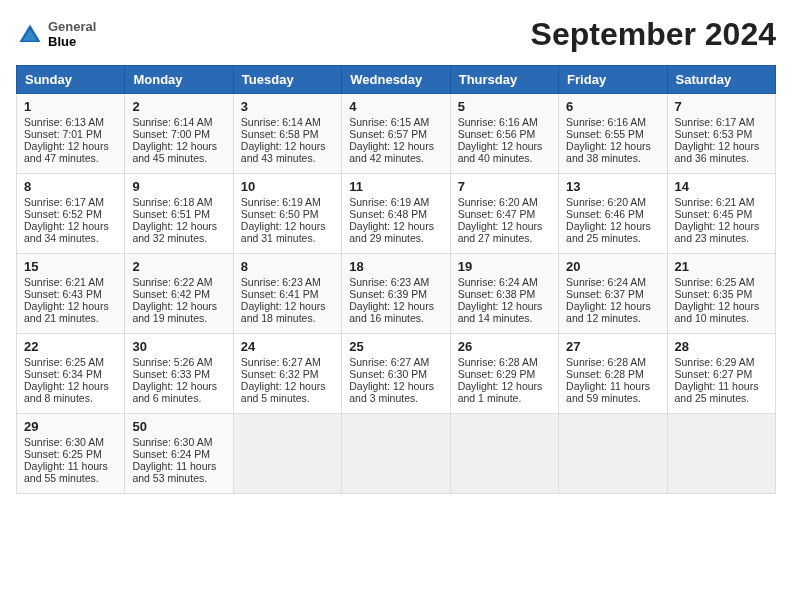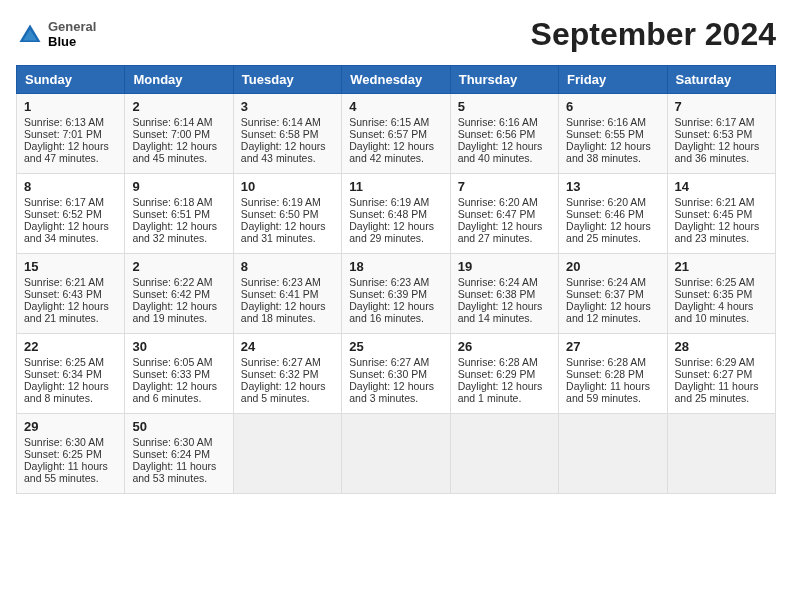--- a/index.html
+++ b/index.html
@@ -240,33 +240,33 @@
         <td>
           <span class="day-num">20</span>
           <div>Sunrise: 6:24 AM</div>
           <div>Sunset: 6:37 PM</div>
           <div>Daylight: 12 hours and 12 minutes.</div>
         </td>
         <td>
           <span class="day-num">21</span>
           <div>Sunrise: 6:25 AM</div>
           <div>Sunset: 6:35 PM</div>
-          <div>Daylight: 4 hours and 10 minutes.</div>
+          <div>Daylight: 12 hours and 10 minutes.</div>
         </td>
       </tr>
       <tr>
         <td>
           <span class="day-num">22</span>
           <div>Sunrise: 6:25 AM</div>
           <div>Sunset: 6:34 PM</div>
           <div>Daylight: 12 hours and 8 minutes.</div>
         </td>
         <td>
           <span class="day-num">30</span>
-          <div>Sunrise: 6:05 AM</div>
+          <div>Sunrise: 5:26 AM</div>
           <div>Sunset: 6:33 PM</div>
           <div>Daylight: 12 hours and 6 minutes.</div>
         </td>
         <td>
           <span class="day-num">24</span>
           <div>Sunrise: 6:27 AM</div>
           <div>Sunset: 6:32 PM</div>
           <div>Daylight: 12 hours and 5 minutes.</div>
         </td>
         <td>

